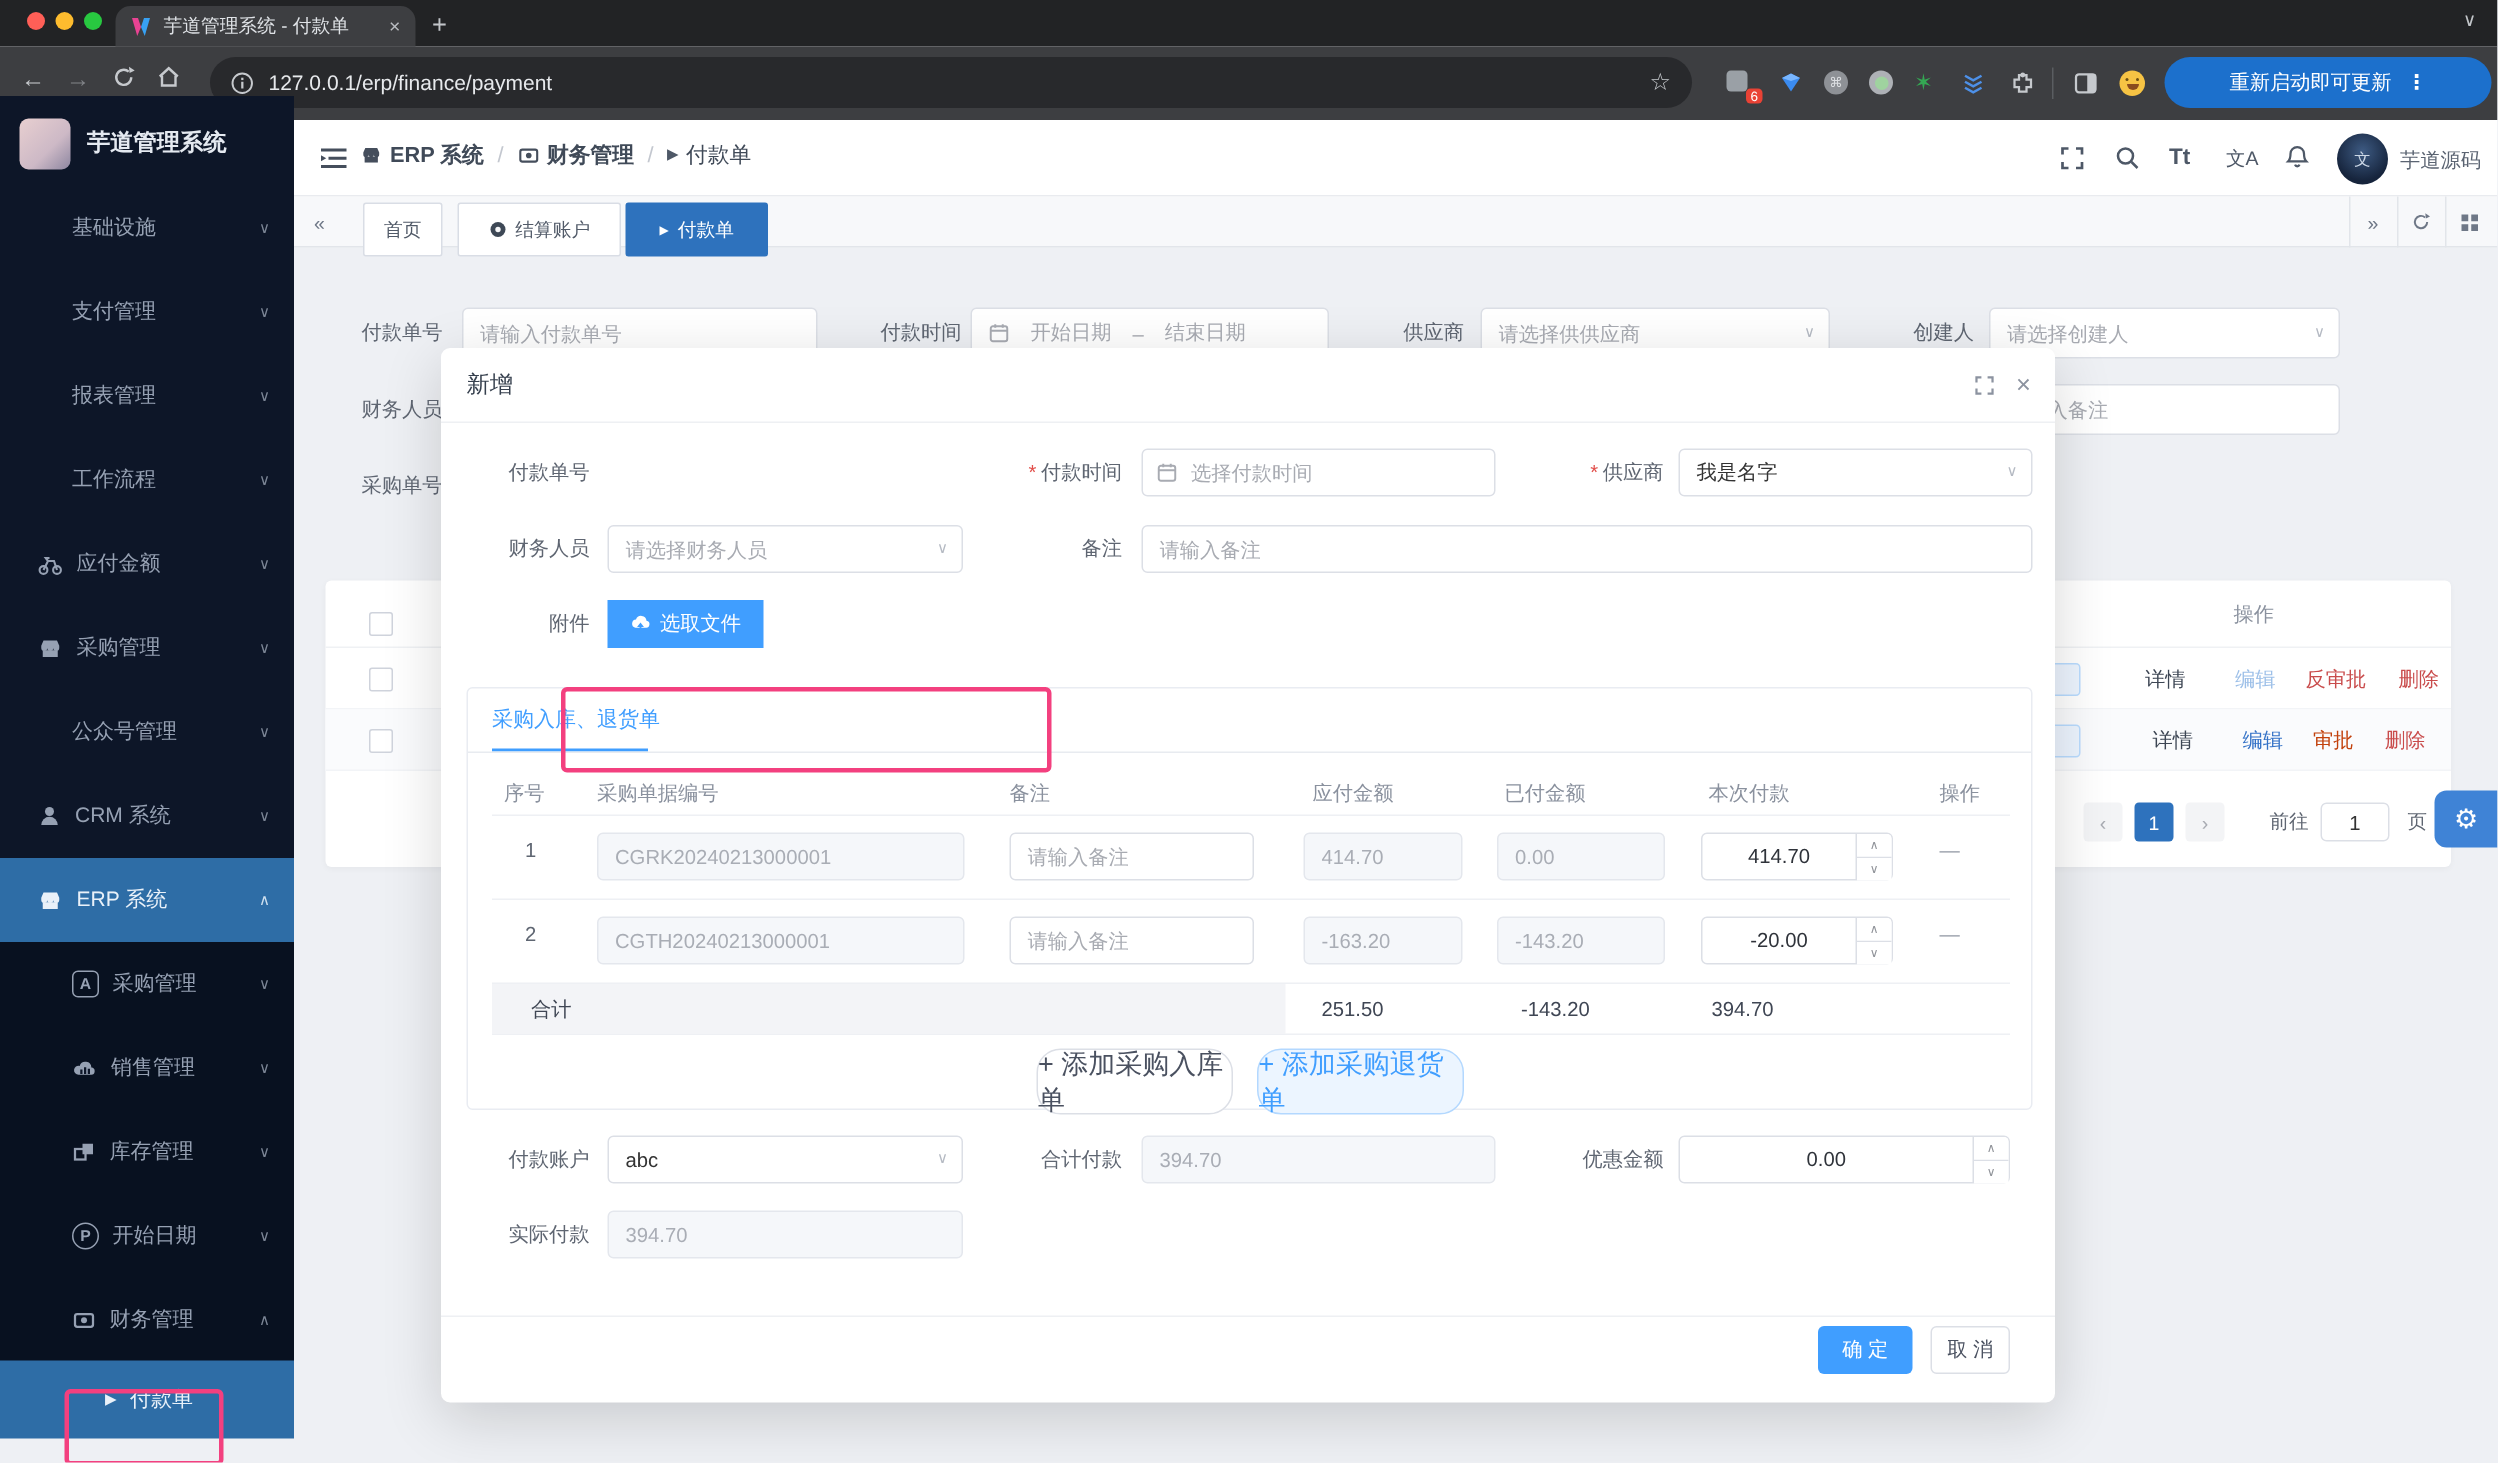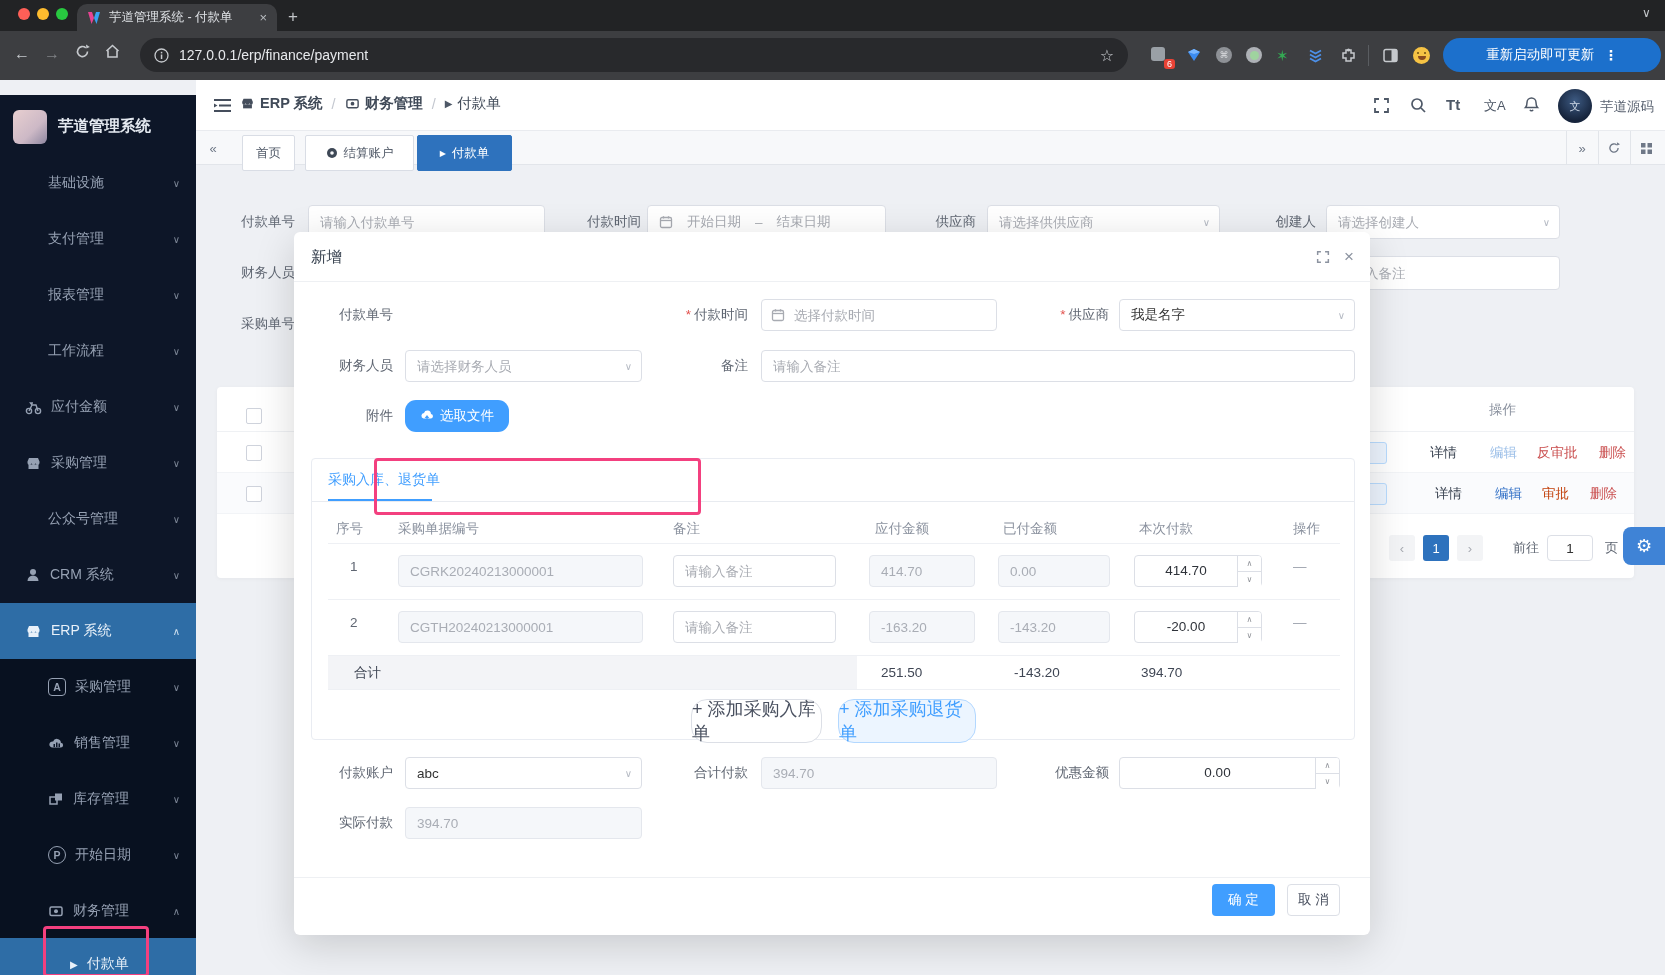--- a/index.html
+++ b/index.html
@@ -18,21 +18,21 @@
   .tabsearch{left:1642px;top:6px;color:#c2c5c9;font-size:12px}
   .toolbar{left:0;top:31px;width:1665px;height:49px;background:#3d3e41}
   .navic{top:14px;color:#c6c9cd;font-size:16px}
   .urlpill{left:140px;top:7px;width:988px;height:34px;border-radius:17px;background:#28292c;
            display:flex;align-items:center;padding:0 14px;box-sizing:border-box;color:#e7e9ec;font-size:14px;gap:10px}
   .ext{top:16px;width:18px;height:18px}
   .sep{left:1368px;top:14px;width:1px;height:21px;background:#5a5d61}
   .updbtn{left:1443px;top:7px;width:218px;height:34px;border-radius:17px;background:#1c70cc;color:#fff;
           display:flex;align-items:center;justify-content:center;gap:10px;font-size:13.5px}
   
-  .sidebar{left:0;top:95px;width:196px;height:661px;background:#0d1628;color:#96a1b3;z-index:2}
+  .sidebar{left:0;top:64px;width:196px;height:661px;background:#0d1628;color:#96a1b3;z-index:2}
   .slogo{display:flex;align-items:center;gap:11px;padding:10px 0 0 13px;height:43px}
   .slogo-img{width:34px;height:34px;border-radius:6px;background:linear-gradient(135deg,#e8cfd0,#cdb9c6 60%,#8d86a0)}
   .slogo-title{color:#e4e9f0;font-size:15.5px;font-weight:bold}
   .sitem{position:absolute;left:0;width:196px;height:56px;display:flex;align-items:center;font-size:14px;box-sizing:border-box}
   .sitem .chev{position:absolute;right:16px;font-size:10px;color:#7c8696}
   .sitem .sic{margin-right:9px;display:flex}
   .pl1{padding-left:48px}.pl-ic{padding-left:25px}.pl-sub{padding-left:48px}
   .submenu-bg{position:absolute;left:0;top:564px;width:196px;height:280px;background:#081120}
   .sitem.act{background:#2e6da6;color:#e9f1f9}
   .sitem.act .chev{color:#cfe0ef}
@@ -81,21 +81,21 @@
   
   .modal{left:294px;top:232px;width:1076px;height:703px;background:#fff;border-radius:6px;z-index:50;
          box-shadow:0 10px 40px rgba(0,0,0,.16)}
   .mhdr{position:absolute;left:0;top:0;width:100%;height:50px;border-bottom:1px solid #eef0f3;box-sizing:border-box}
   .mtitle{position:absolute;left:17px;top:0;line-height:50px;font-size:15.5px;color:#36404e}
   .mic{position:absolute;top:18px;color:#8c93a0}
   .mlbl{position:absolute;font-size:13.5px;color:#5f6672;text-align:right;line-height:32px}
   .star{color:#e2504c;margin-right:3px}
   .minp{position:absolute;height:32px}
   .minp .inp{width:100%;height:32px}
-  .upbtn{position:absolute;height:32px;background:#409eff;border-radius:11px;color:#fff;font-size:13.5px;
+  .upbtn{position:absolute;height:32px;background:#409eff;border-radius:0;color:#fff;font-size:13.5px;
          display:flex;align-items:center;justify-content:center;gap:6px;padding:0 15px}
   .mcard{position:absolute;left:17px;top:226px;width:1044px;height:282px;border:1px solid #e9ecf2;border-radius:4px;box-sizing:border-box}
   .mtab{position:absolute;left:16px;top:12px;font-size:14px;color:#409eff}
   .mtabline{position:absolute;left:16px;top:40px;width:104px;height:2px;background:#409eff}
   .mtabborder{position:absolute;left:0;top:42px;width:100%;height:1px;background:#e8ebf0}
   .th{position:absolute;top:56px;height:28px;line-height:28px;font-size:13.5px;color:#8a919e}
   .trowline{position:absolute;left:16px;width:1012px;height:1px;background:#eef0f4}
   .tcell{position:absolute;font-size:13.5px;color:#5f6672}
   .numwrap{position:absolute;height:32px;border:1px solid #dcdfe6;border-radius:4px;box-sizing:border-box;background:#fff}
   .numval{position:absolute;left:0;top:0;right:24px;height:30px;line-height:30px;text-align:center;font-size:13.5px;color:#2f333a}

